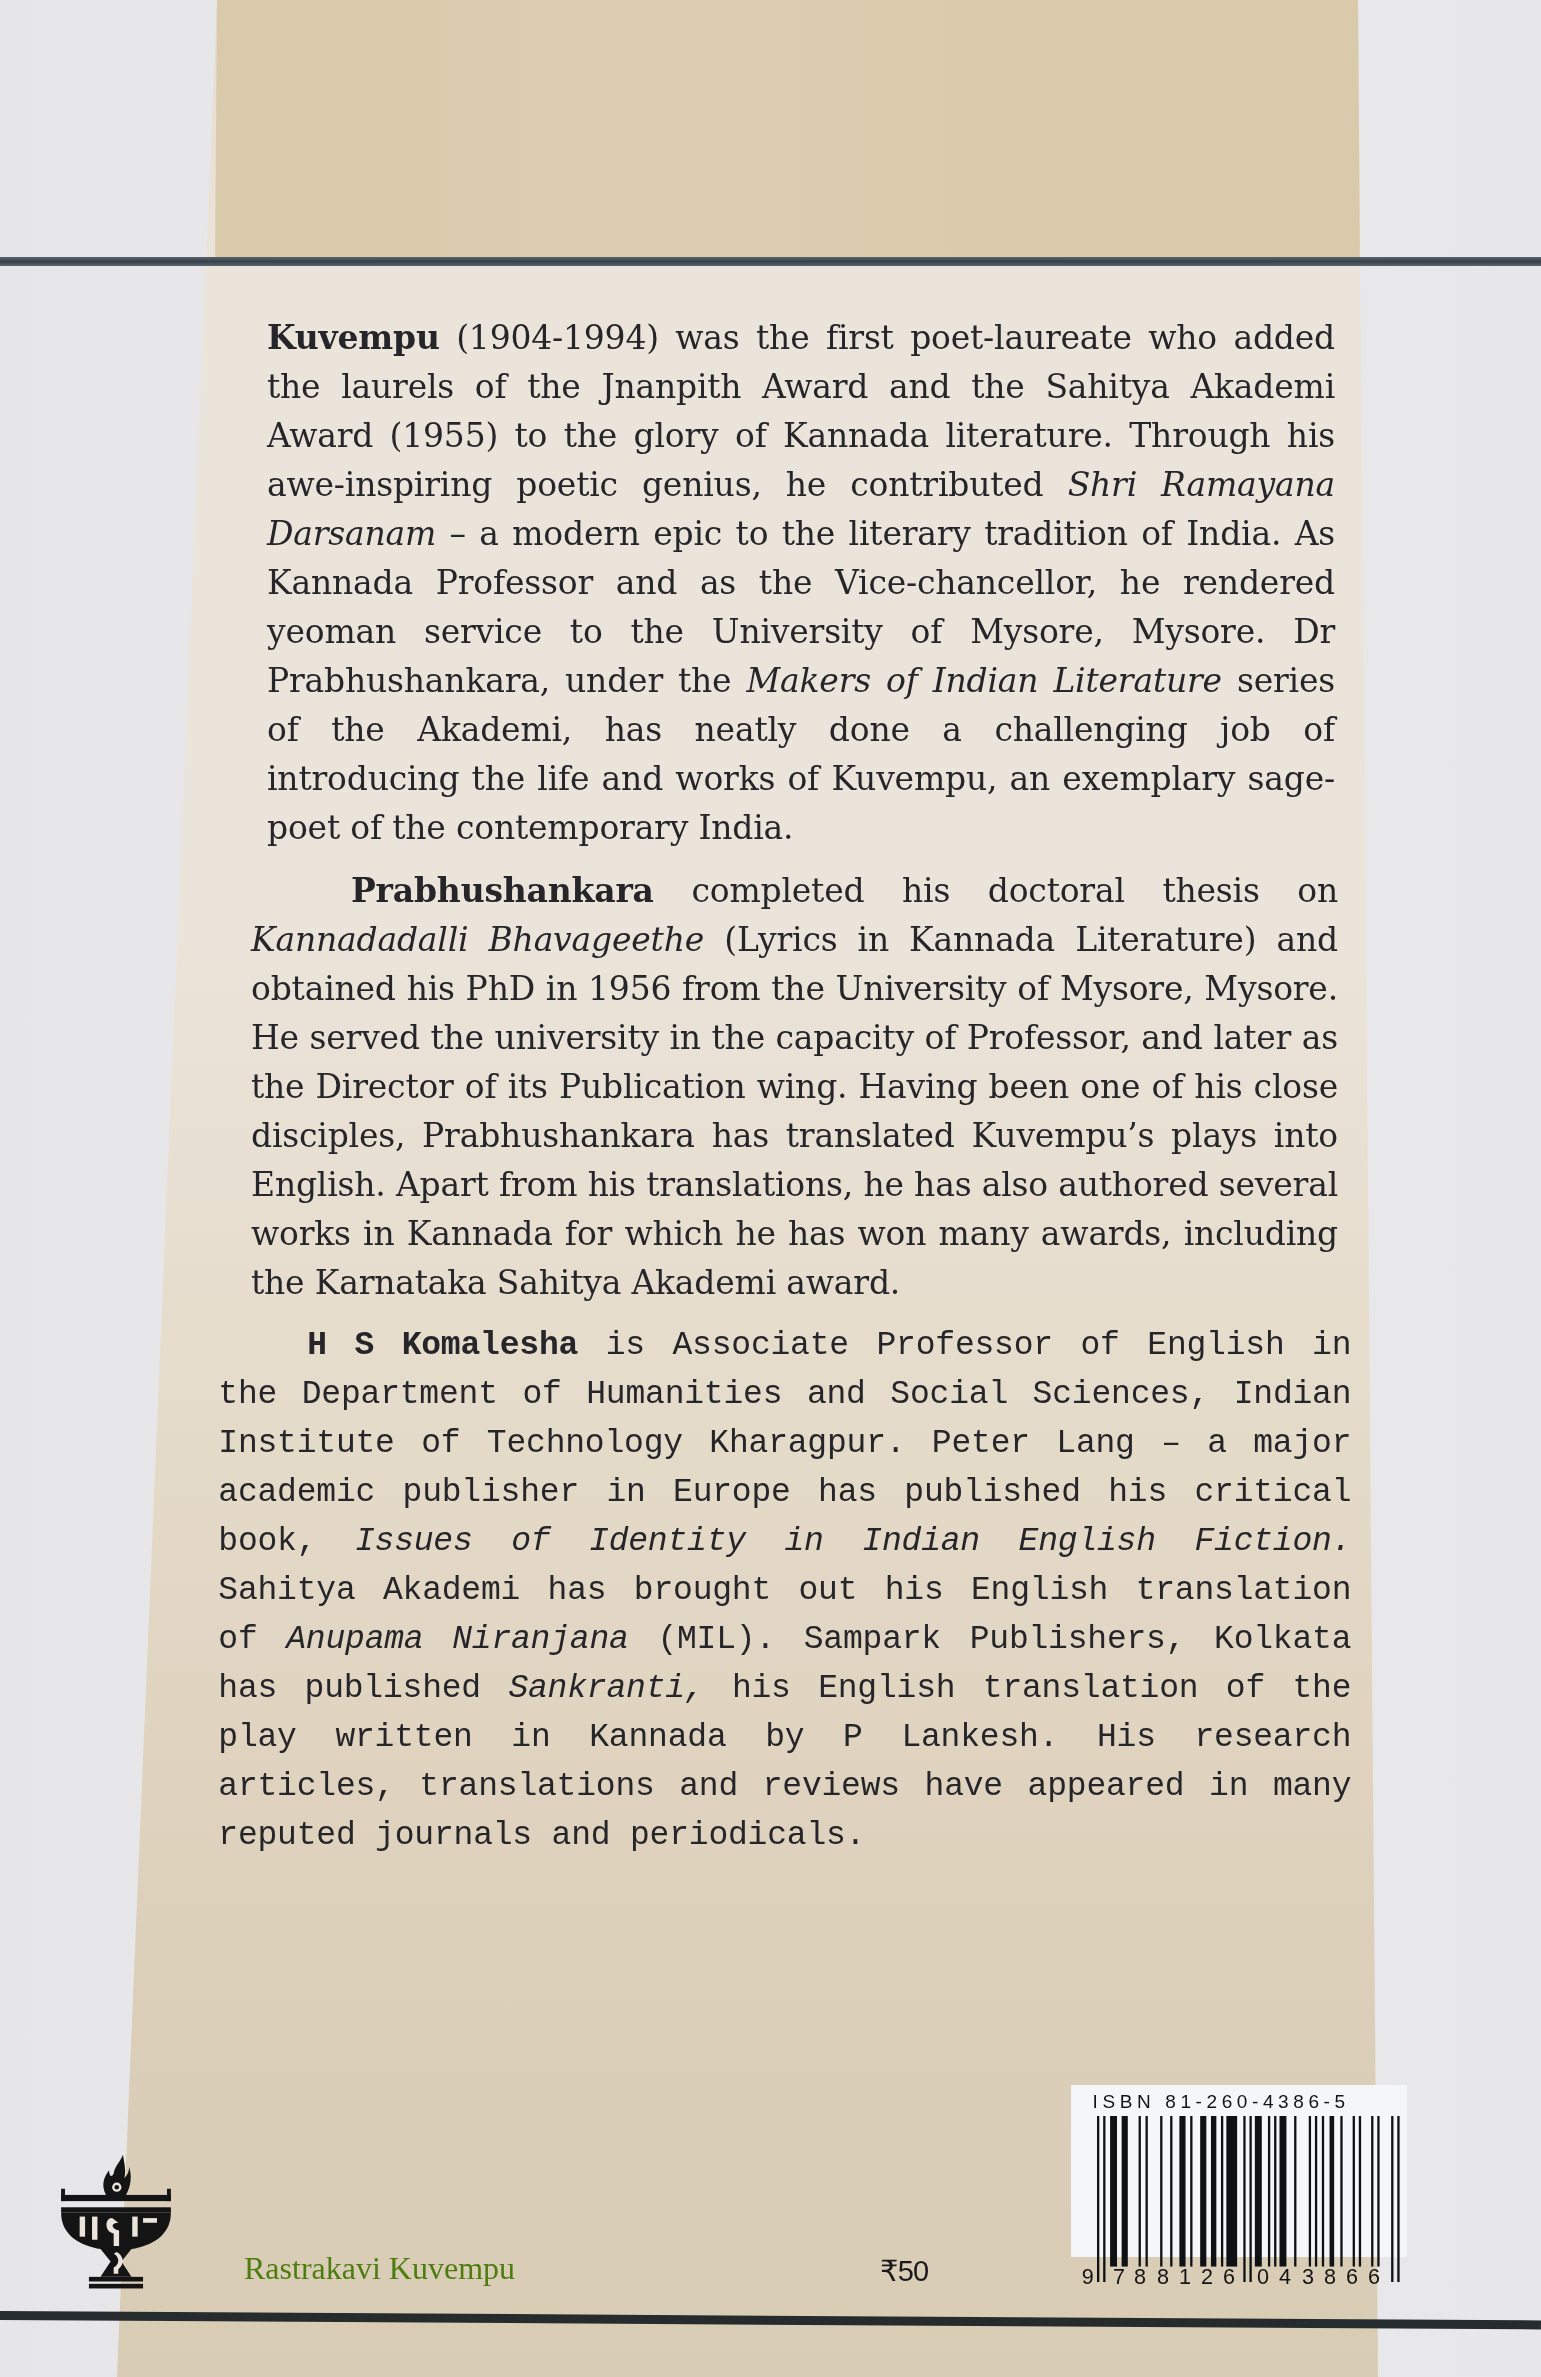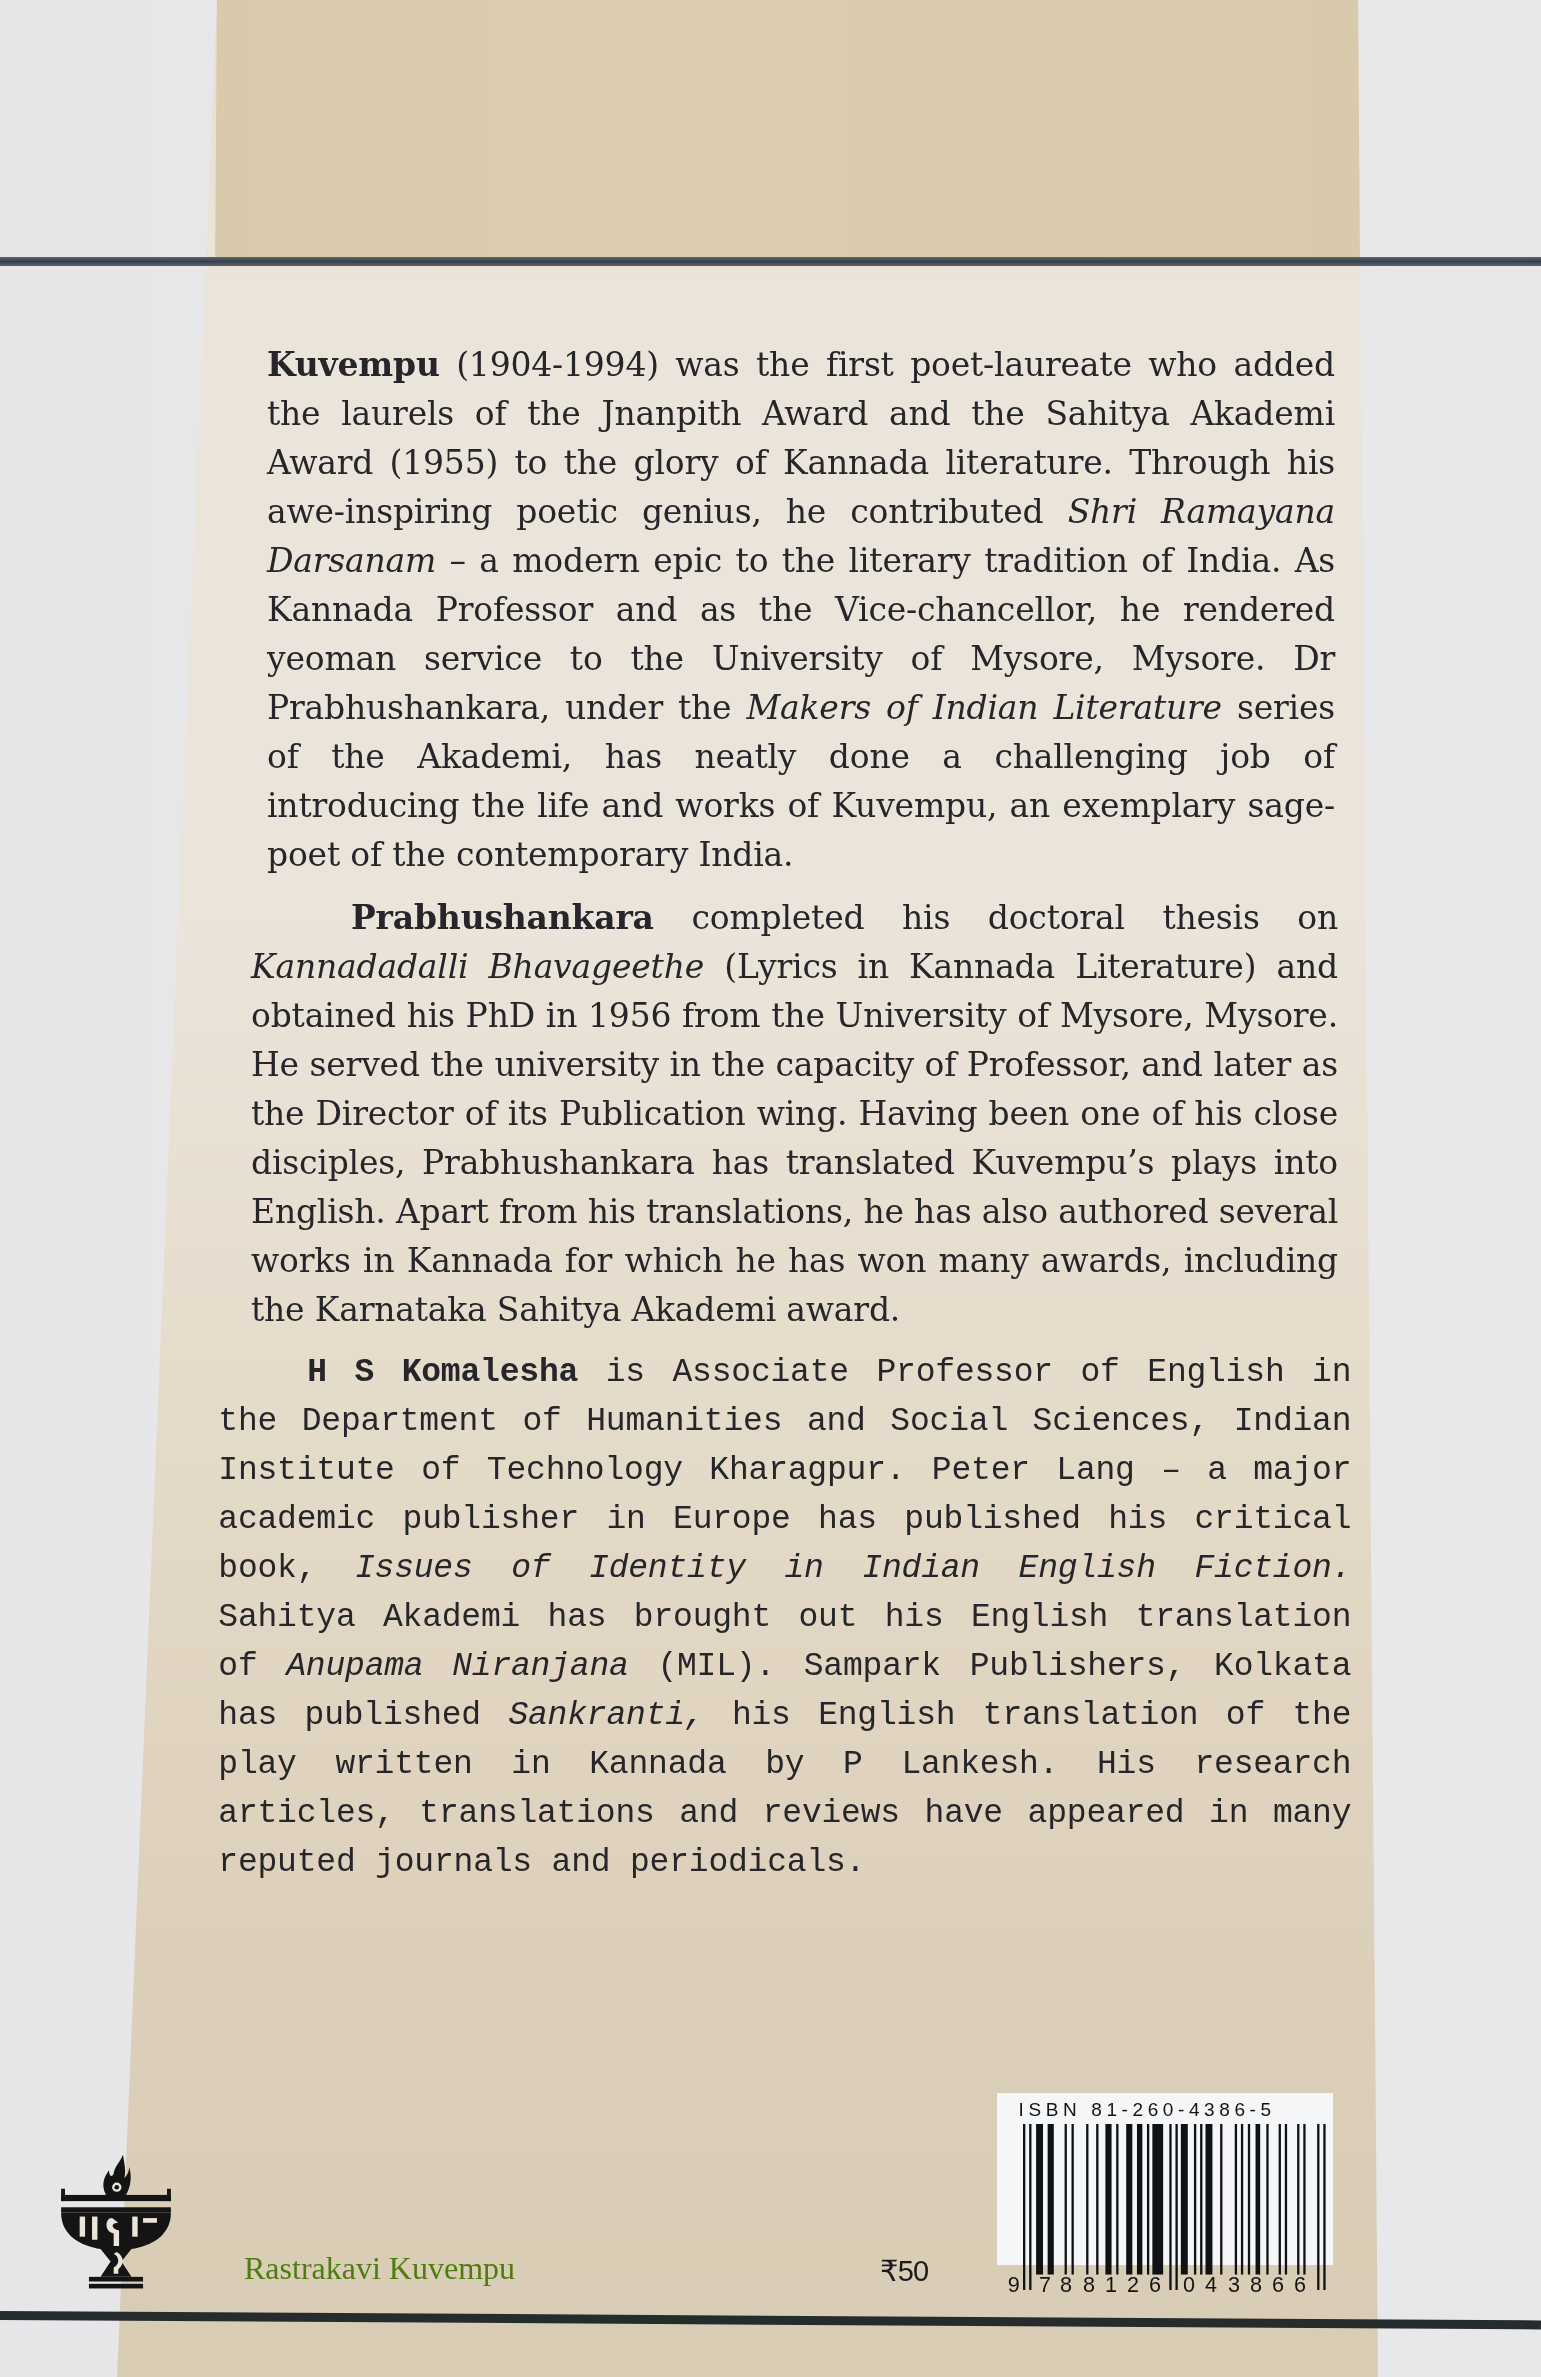--- a/index.html
+++ b/index.html
@@ -50,21 +50,21 @@
     .rule-bottom {
       top: 2311px;
       height: 9.3px;
       transform: rotate(0.35deg);
       transform-origin: left center;
       background: #262b2e;
     }
     .text-block {
       position: absolute;
       left: 216px;
-      top: 340px;
+      top: 313px;
       width: 1133px;
       color: #26262a;
       font-size: 33px;
       line-height: 49px;
       text-align: justify;
       letter-spacing: -0.2px;
     }
     .text-block p {
       margin: 0 0 0 0;
     }
@@ -93,26 +93,25 @@
       position: absolute;
       left: 880px;
       top: 2254px;
       font-family: "Liberation Sans", "DejaVu Sans", sans-serif;
       font-size: 29px;
       color: #1a1a1c;
       letter-spacing: -0.8px;
     }
     .barcode-box {
       position: absolute;
-      left: 997px;
+      left: 1071px;
       top: 2085px;
       width: 336px;
       height: 172px;
       background: #f5f6f8;
-      margin-top: 8px;
     }
     .isbn-label {
       position: absolute;
       left: 21.6px;
       top: 6.2px;
       font-family: "Liberation Sans", "DejaVu Sans", sans-serif;
       font-size: 19px;
       letter-spacing: 4.6px;
       color: #141414;
       white-space: nowrap;

